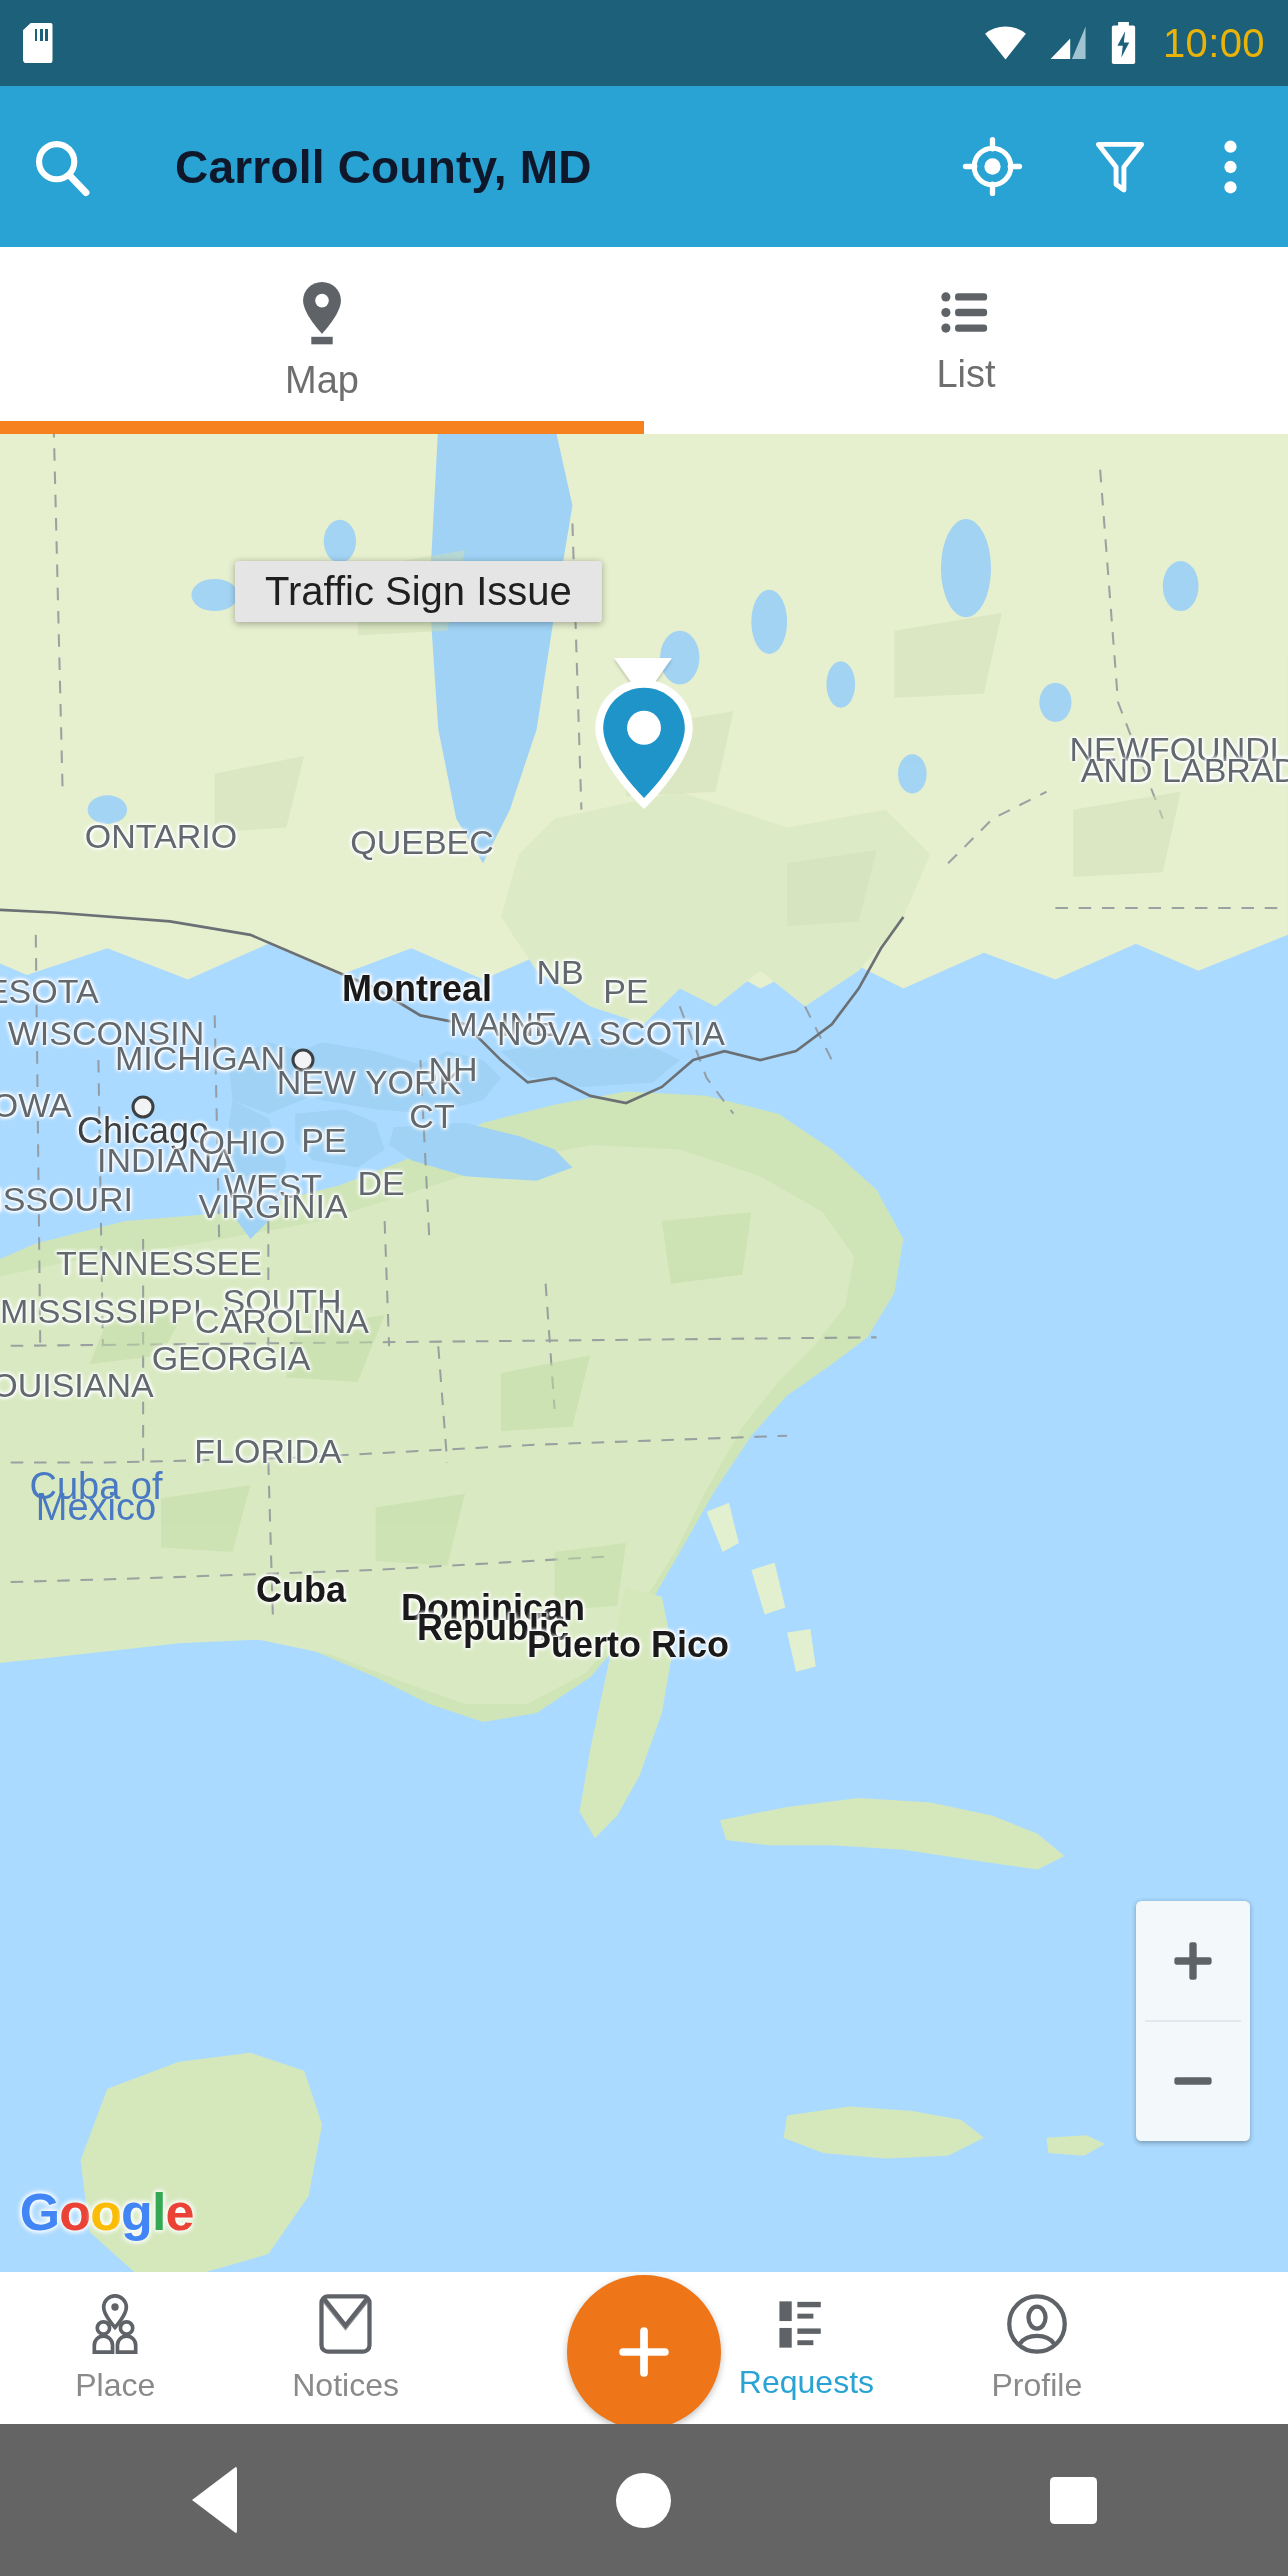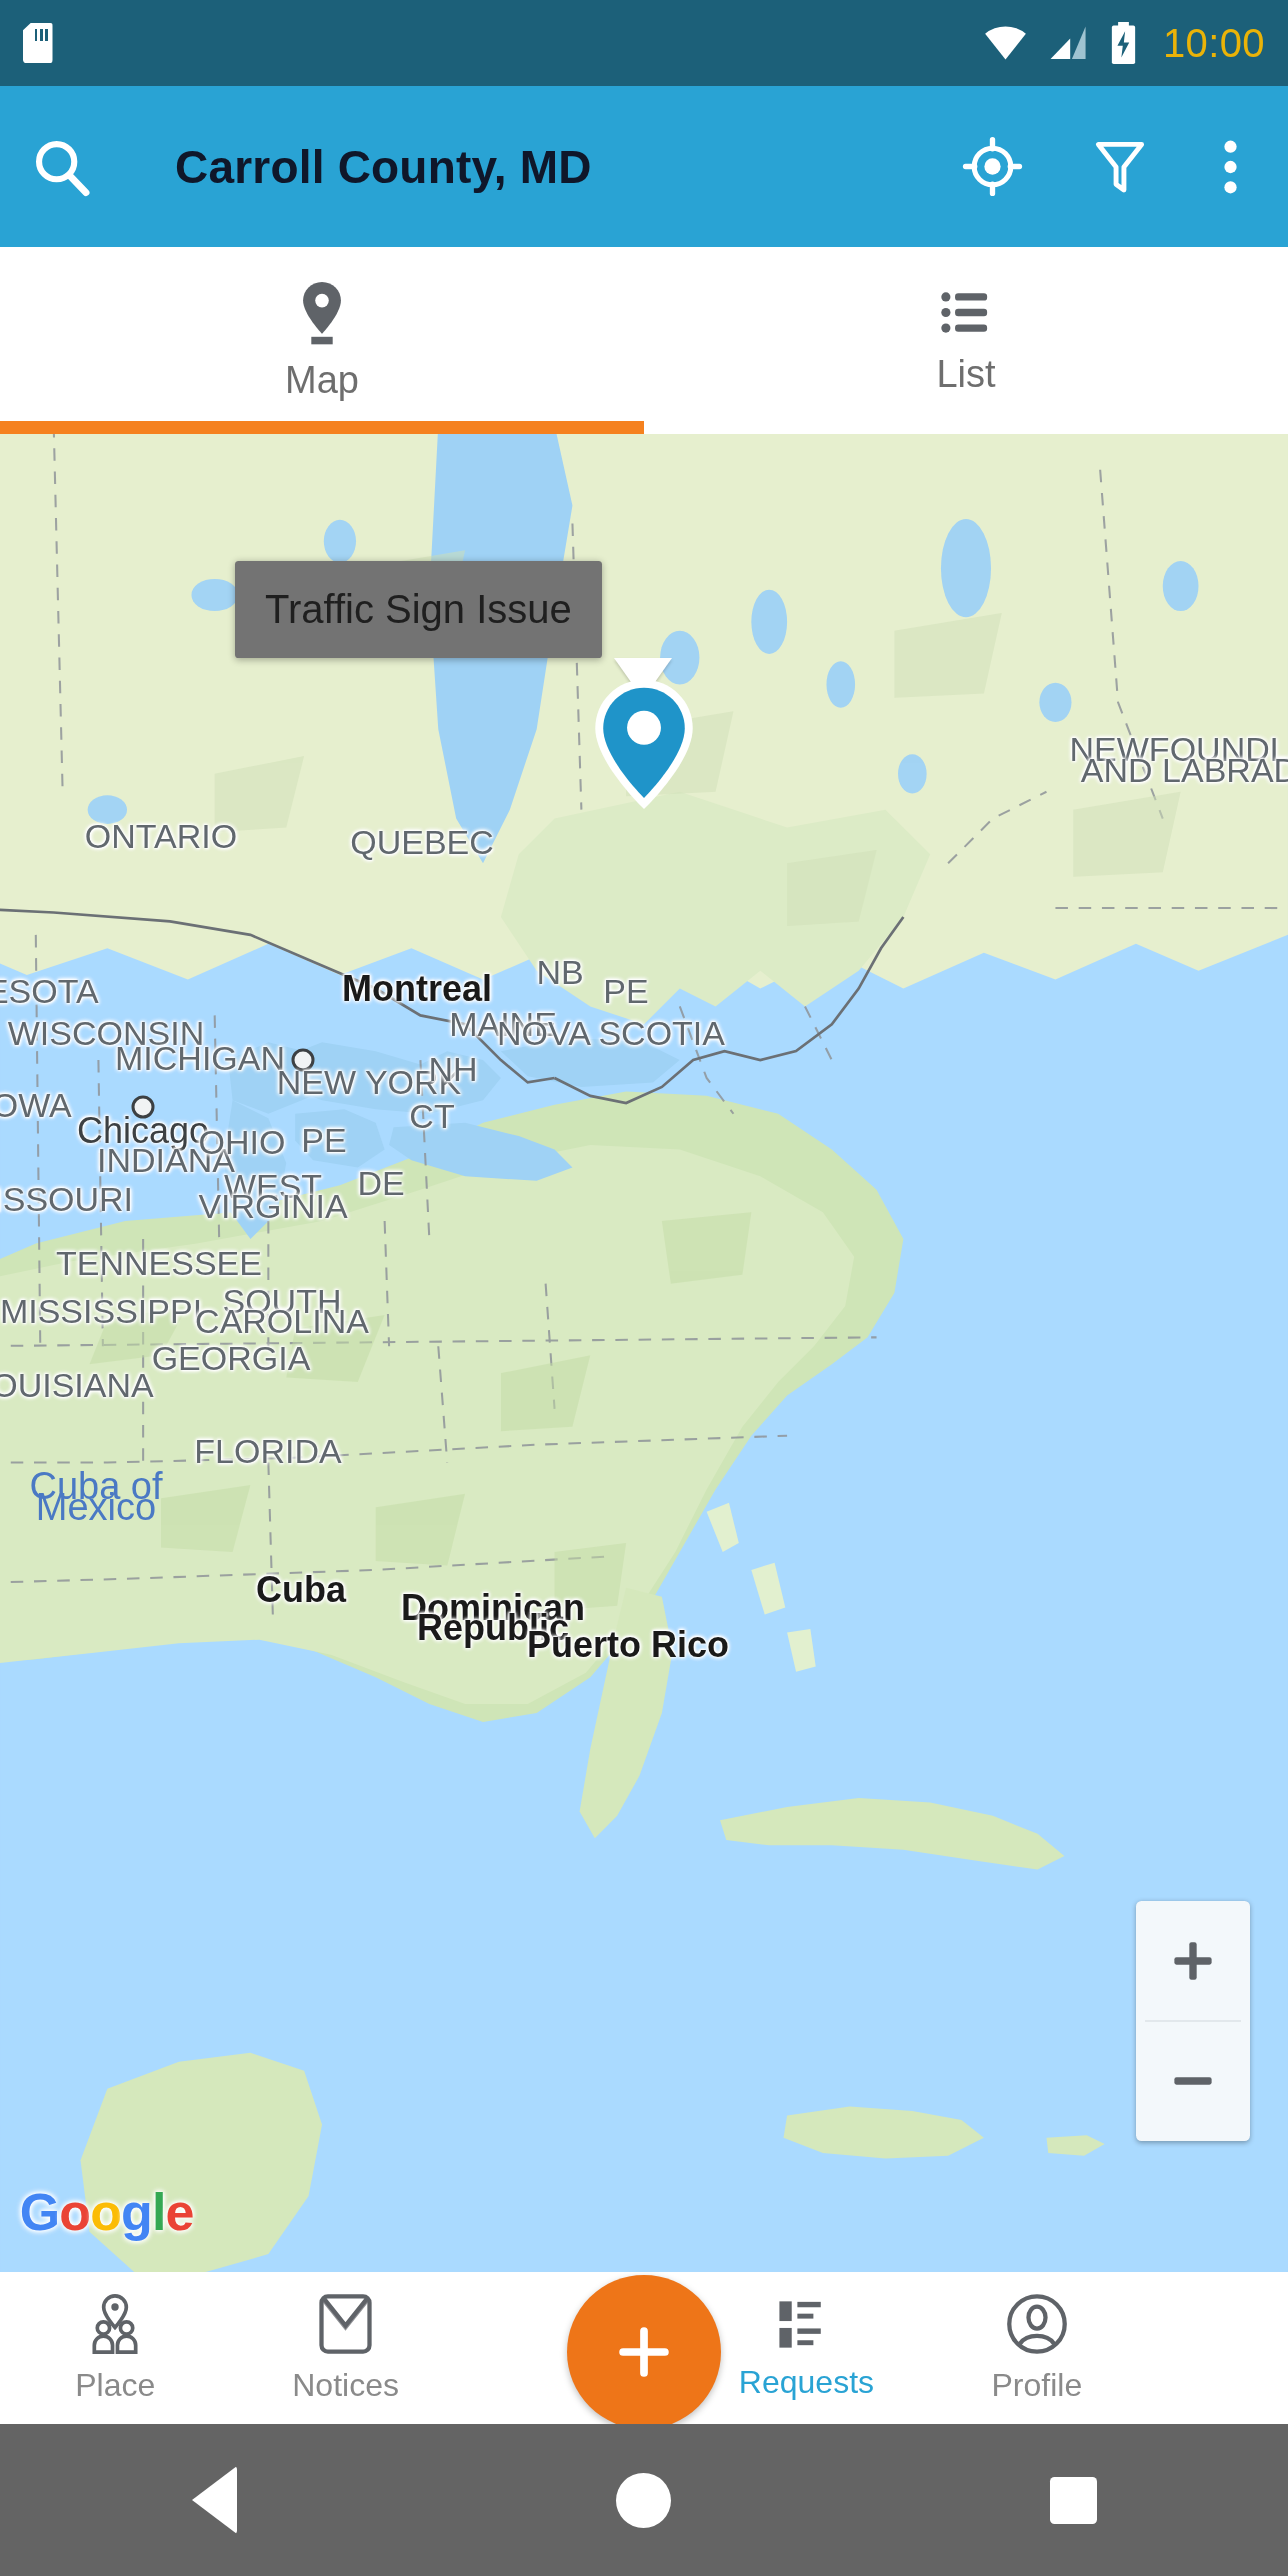--- a/index.html
+++ b/index.html
@@ -72,23 +72,23 @@
   .mlabel.city{ font-size:36px; color:#3C4043; font-weight:400; }
   .mlabel.country{ font-size:36px; color:#1A1A1A; font-weight:700; }
   .mlabel.sea{ font-size:38px; color:#4A79C4; text-shadow:none; font-weight:400;}
   .citydot{
     position:absolute; width:23px; height:23px; border-radius:50%;
     background:#F1F3F4; border:3.6px solid #3C4043; transform:translate(-50%,-50%);
   }
 
   
   .infowin{
-    position:absolute; background:#737373; border-radius:3.6px;
+    position:absolute; background:#e5e5e5; border-radius:3.6px;
     box-shadow:0 1.8px 7.2px rgba(0,0,0,.30);
-    padding:26px 30px; white-space:nowrap;
+    padding:8px 30px; white-space:nowrap;
   }
   .infowin .txt{ font-size:40px; color:#1F1F1F; }
   .infotail{
     position:absolute; width:0; height:0;
     border-left:29.5px solid transparent; border-right:29.5px solid transparent;
     border-top:41px solid #ffffff;
     filter: drop-shadow(0 2.7px 1.8px rgba(0,0,0,.18));
   }
   .pin-wrap{ position:absolute; }
 

